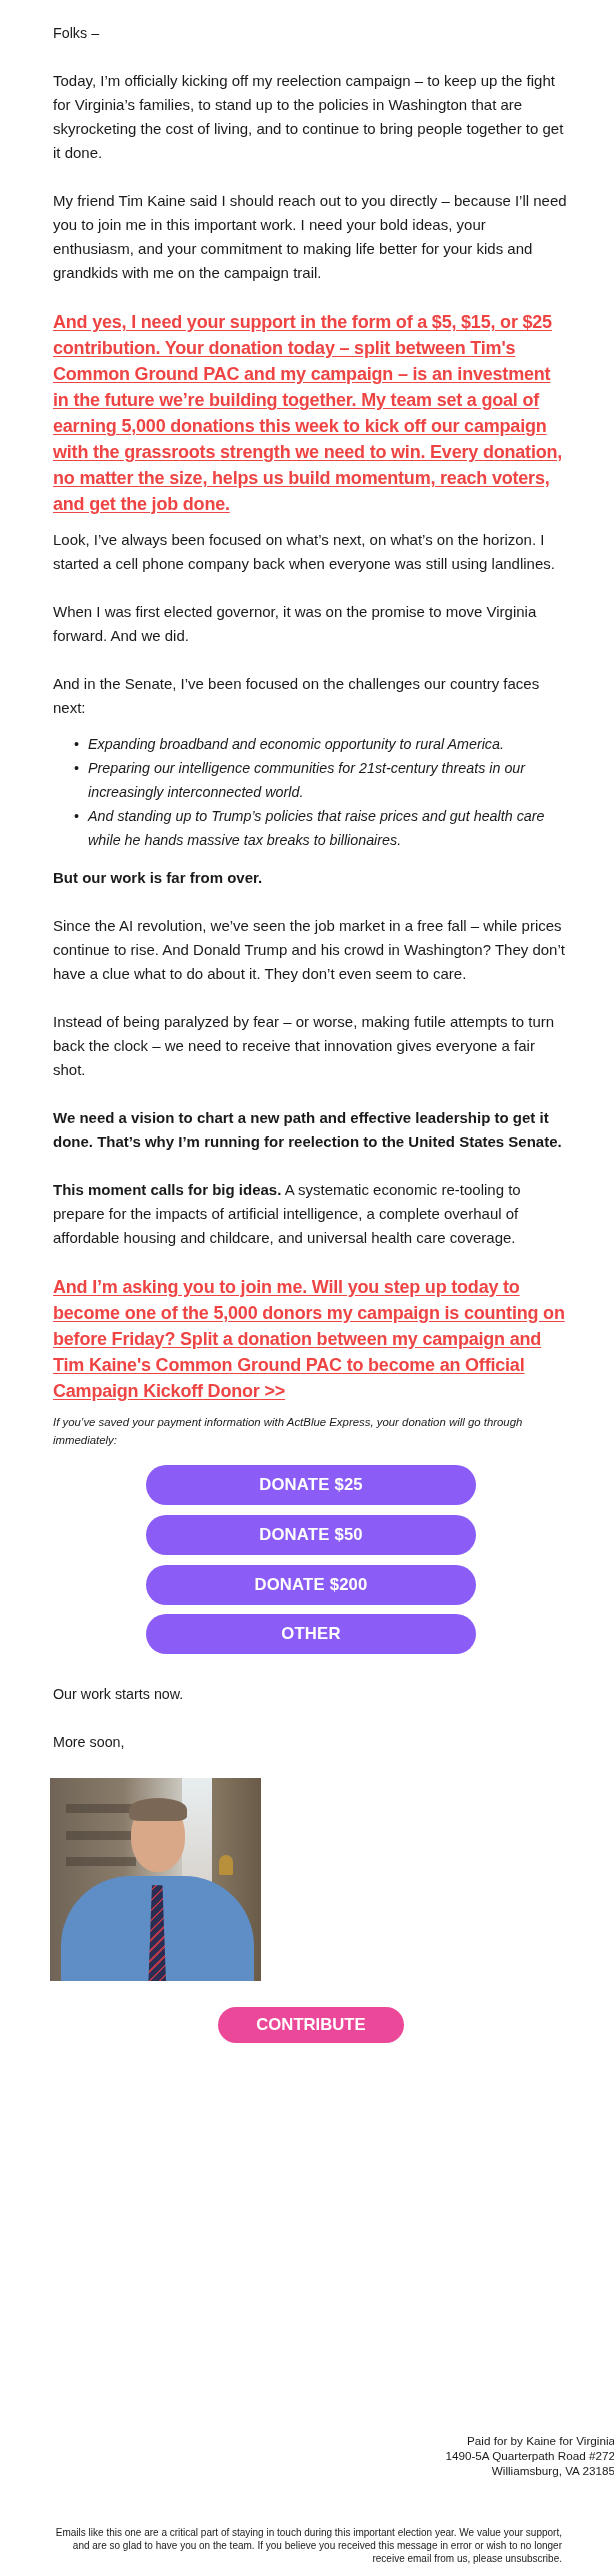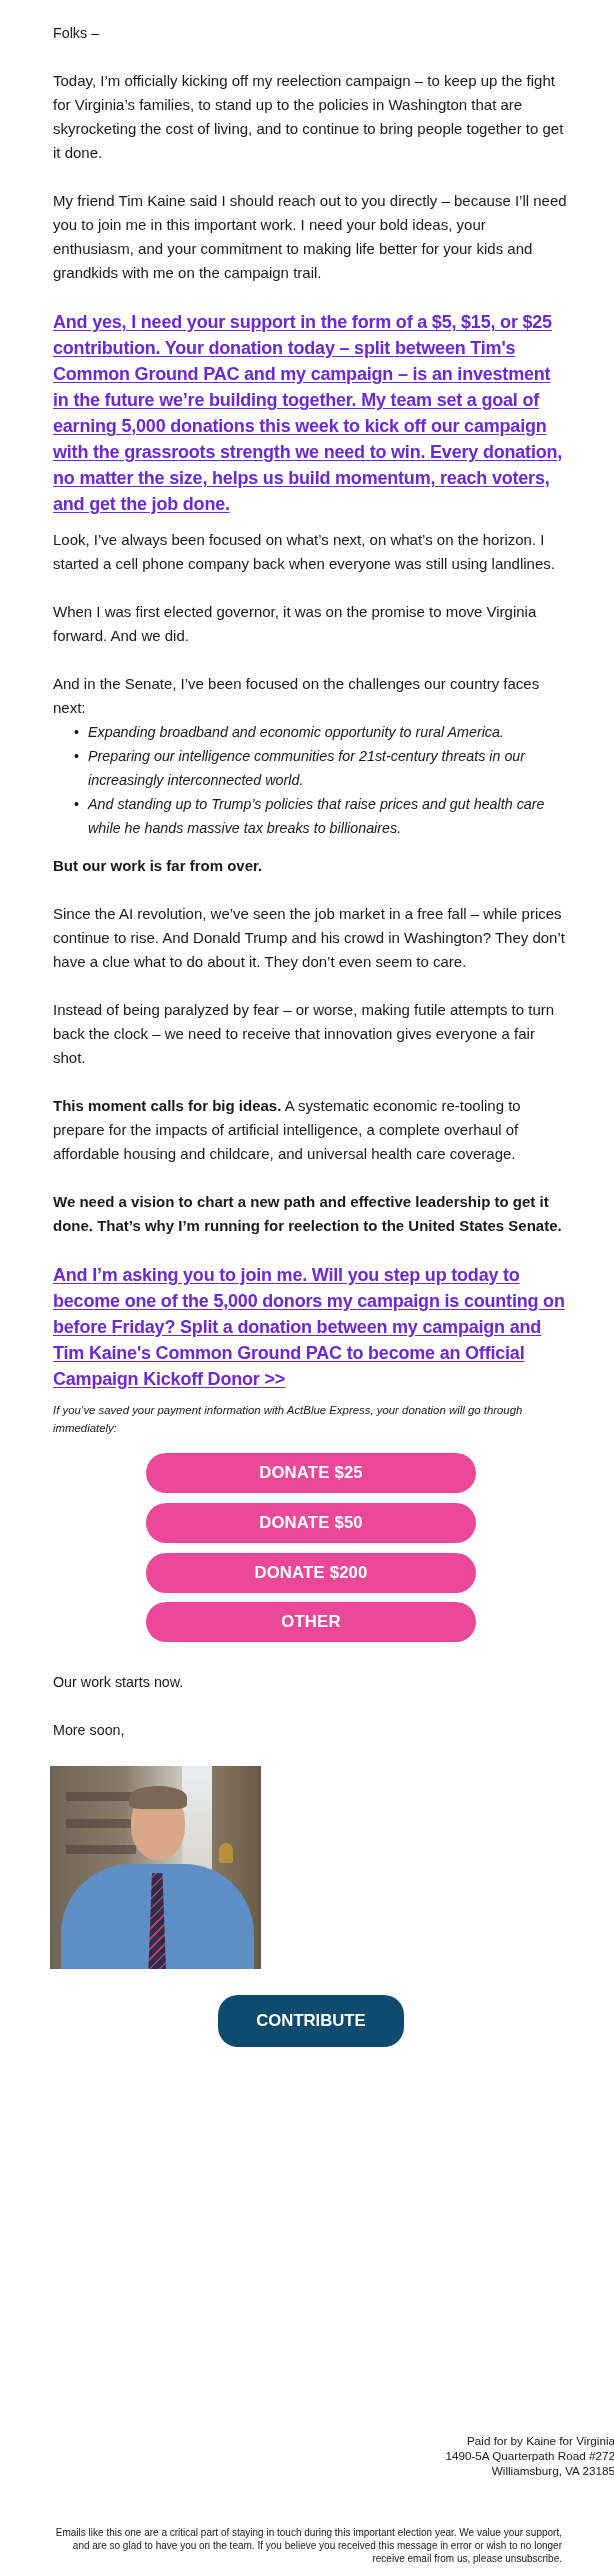--- a/index.html
+++ b/index.html
@@ -13,31 +13,31 @@
   }
   .email {
     width: 615px;
     padding: 21px 46px 0 53px;
   }
   p.body-text {
     font-size: 15px;
     line-height: 24px;
     margin-bottom: 24px;
   }
-  p.body-text.tight { margin-bottom: 0; }
+  p.body-text.tight { margin-bottom: 12px; }
   .greeting { font-size: 14.3px; line-height: 24px; margin-bottom: 24px; }
   .link-para {
     font-size: 18px;
     line-height: 26px;
     font-weight: bold;
     margin-bottom: 10.5px;
     letter-spacing: -0.2px;
   }
   .link-para a {
-    color: #6d28d9;
+    color: #ef4444;
     text-decoration: underline;
     text-underline-offset: 1.8px;
   }
   ul.focus-list {
     list-style: none;
     margin: 0 0 14px 0;
     padding-left: 35px;
   }
   ul.focus-list li {
     font-size: 14.3px;
@@ -66,21 +66,21 @@
     gap: 9.7px;
     margin-bottom: 28px;
   }
   .donate-btn {
     display: flex;
     align-items: center;
     justify-content: center;
     width: 330px;
     height: 40px;
     border-radius: 20px;
-    background: #ec4899;
+    background: #8b5cf6;
     color: #ffffff;
     font-size: 16.7px;
     font-weight: bold;
     text-decoration: none;
     letter-spacing: 0.2px;
   }
   .signoff { font-size: 14.3px; line-height: 24px; margin-bottom: 24px; }
   .signoff.last { margin-bottom: 14px; }
   .photo {
     width: 211px;
@@ -93,22 +93,22 @@
   .photo .shelf { position: absolute; left: 16px; width: 70px; height: 8.8px; background: #4d4338; opacity: .6; }
   .photo .window { position: absolute; left: 132px; top: 0; width: 30px; height: 114px; background: linear-gradient(180deg,#e8eef0,#d8d2cc); }
   .photo .lamp { position: absolute; left: 169px; top: 77px; width: 14px; height: 19.3px; background: #b8903c; border-radius: 7px 7px 1.8px 1.8px; }
   .photo .head { position: absolute; left: 81px; top: 24.6px; width: 54px; height: 69px; border-radius: 45% 45% 48% 48%; background: #d9a888; }
   .photo .hair { position: absolute; left: 79px; top: 19.3px; width: 58px; height: 23px; border-radius: 50% 50% 20% 20%; background: #7b6755; }
   .photo .shirt { position: absolute; left: 10.5px; top: 98px; width: 193px; height: 114px; border-radius: 70px 70px 0 0; background: #5f8ec6; }
   .photo .tie { position: absolute; left: 98px; top: 107px; width: 17.6px; height: 97px; background: repeating-linear-gradient(135deg,#2b2d52 0 5.3px,#b8394a 5.3px 7px); clip-path: polygon(20% 0,80% 0,100% 100%,0 100%); }
   .contribute-wrap { display: flex; justify-content: center; margin-top: 26px; }
   .contribute-btn {
     display: flex; align-items: center; justify-content: center;
-    width: 186px; height: 52px; border-radius: 20px;
-    background: #0c4a6e; color: #ffffff;
+    width: 186px; height: 36px; border-radius: 20px;
+    background: #ec4899; color: #ffffff;
     font-size: 16.7px; font-weight: bold; text-decoration: none;
   }
   .footer {
     position: absolute;
     left: 0; top: 2433px;
     width: 615px;
     text-align: right;
     font-size: 11.7px;
     line-height: 15px;
     color: #1a1a1a;
@@ -156,23 +156,23 @@
       <span>And standing up to Trump’s policies that raise prices and gut health care while he hands massive tax breaks to billionaires.</span>
     </li>
   </ul>
 
   <p class="body-text bold">But our work is far from over.</p>
 
   <p class="body-text">Since the AI revolution, we’ve seen the job market in a free fall – while prices continue to rise. And Donald Trump and his crowd in Washington? They don’t have a clue what to do about it. They don’t even seem to care.</p>
 
   <p class="body-text">Instead of being paralyzed by fear – or worse, making futile attempts to turn back the clock – we need to receive that innovation gives everyone a fair shot.</p>
 
+  <p class="body-text bold">We need a vision to chart a new path and effective leadership to get it done. That’s why I’m running for reelection to the United States Senate.</p>
+
   <p class="body-text"><span class="bold">This moment calls for big ideas.</span><span> A systematic economic re-tooling to prepare for the impacts of artificial intelligence, a complete overhaul of affordable housing and childcare, and universal health care coverage.</span></p>
-
-  <p class="body-text bold">We need a vision to chart a new path and effective leadership to get it done. That’s why I’m running for reelection to the United States Senate.</p>
 
   <p class="link-para">
     <a href="#">And I’m asking you to join me. Will you step up today to become one of the 5,000 donors my campaign is counting on before Friday? Split a donation between my campaign and Tim Kaine's Common Ground PAC to become an Official Campaign Kickoff Donor &gt;&gt;</a>
   </p>
 
   <p class="actblue-note">If you’ve saved your payment information with ActBlue Express, your donation will go through immediately:</p>
 
   <div class="donate-stack">
     <a href="#" class="donate-btn">DONATE $25</a>
     <a href="#" class="donate-btn">DONATE $50</a>

